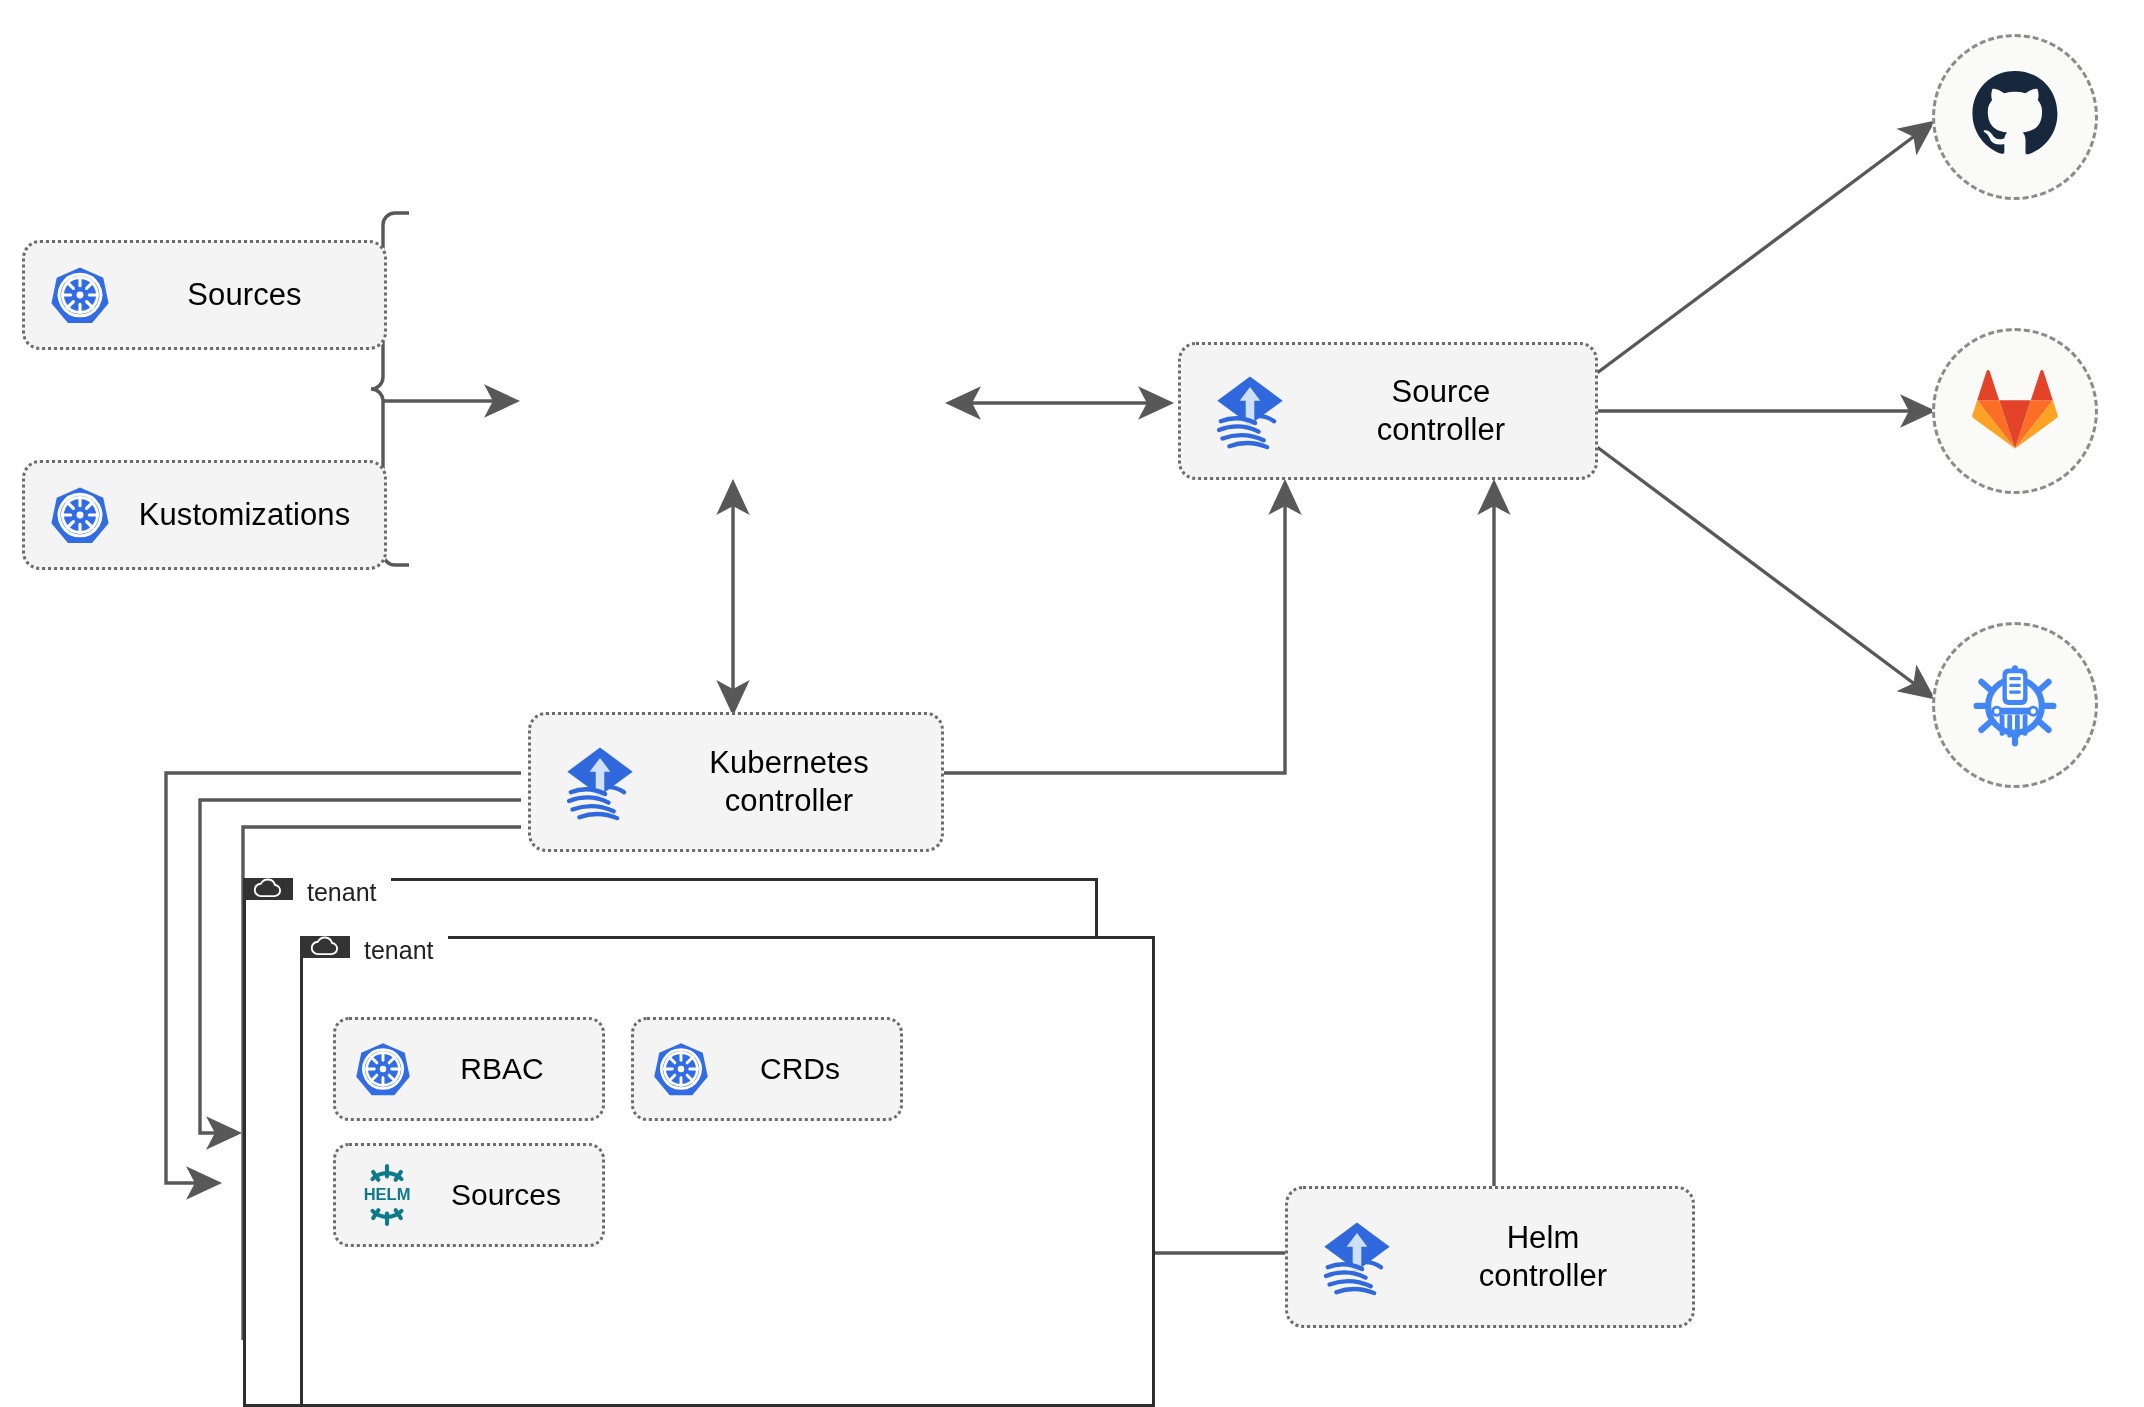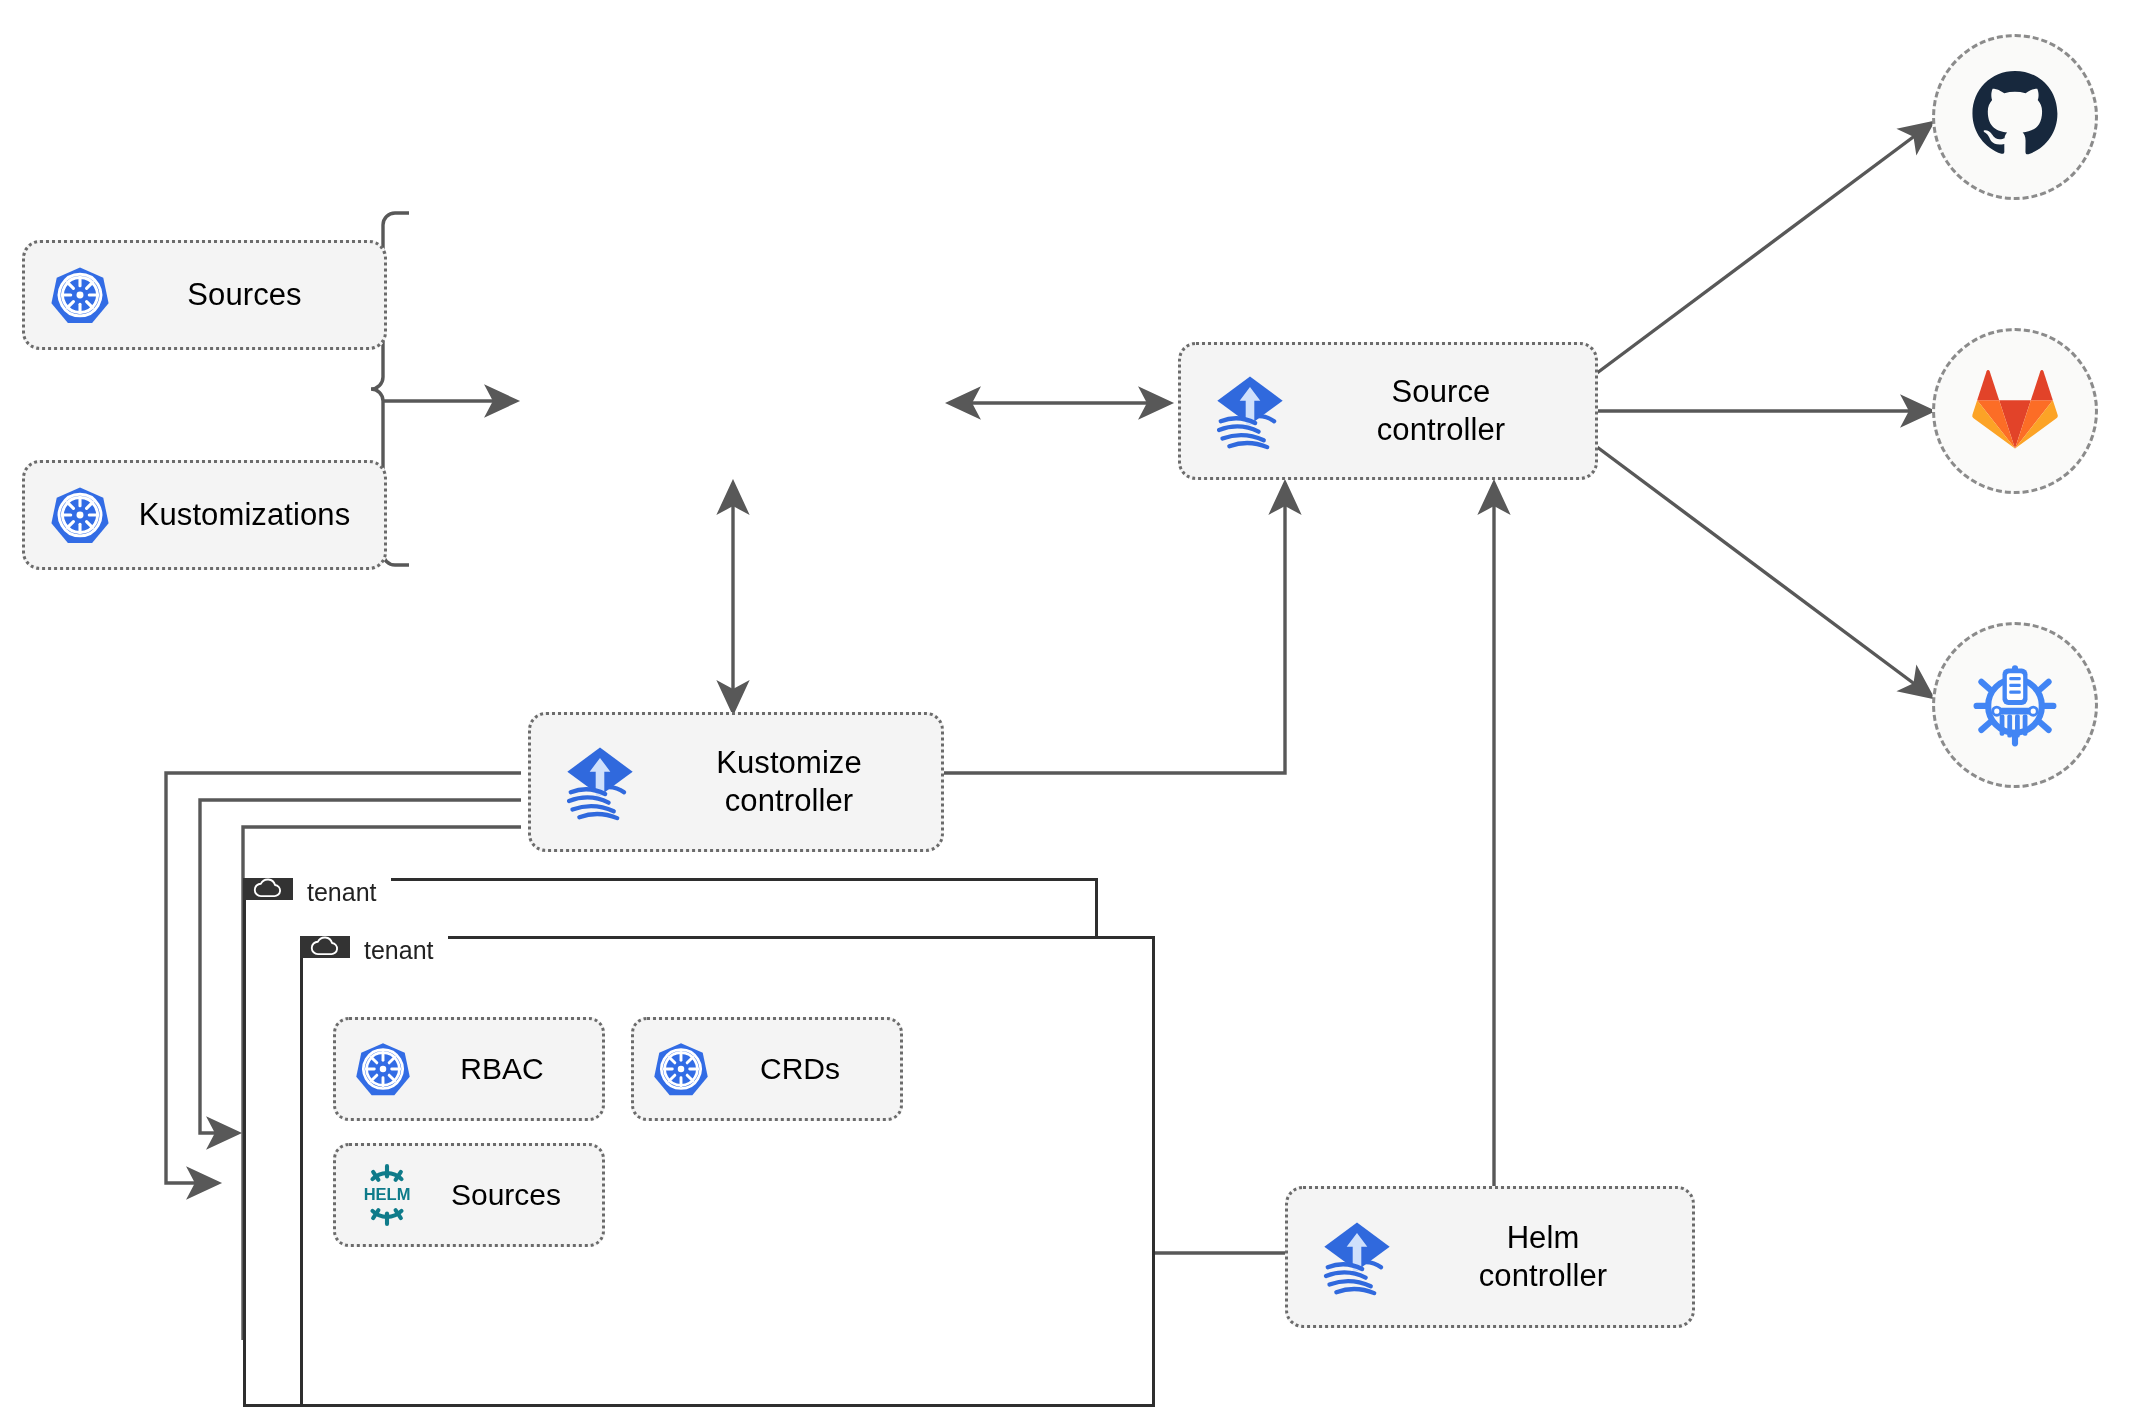--- a/index.html
+++ b/index.html
@@ -170,21 +170,21 @@
         <path d="M50 22 L62 38 L55 38 L55 66 L45 66 L45 38 L38 38 Z" fill="#cfe0fb"></path>
         <g stroke="#3069dd" stroke-width="5" stroke-linecap="round" fill="none">
           <path d="M16 62 Q36 54 56 64"></path>
           <path d="M14 72 Q38 63 60 74"></path>
           <path d="M18 82 Q42 73 66 84"></path>
           <path d="M26 91 Q48 83 70 92"></path>
           <path d="M60 56 Q70 56 78 62"></path>
         </g>
       </svg>
     </span>
-    <span class="lbl">Kustomize
+    <span class="lbl">Kubernetes
 controller</span>
   </div>
 
   <div class="node" style="left:1285px;top:1186px;width:410px;height:142px;">
     <span class="ico" style="padding-left:26px;">
       <svg width="86" height="86" viewBox="0 0 100 100">
         <path d="M50 10 L88 38 L50 66 L12 38 Z" fill="#3069dd"></path>
         <path d="M50 22 L62 38 L55 38 L55 66 L45 66 L45 38 L38 38 Z" fill="#cfe0fb"></path>
         <g stroke="#3069dd" stroke-width="5" stroke-linecap="round" fill="none">
           <path d="M16 62 Q36 54 56 64"></path>

